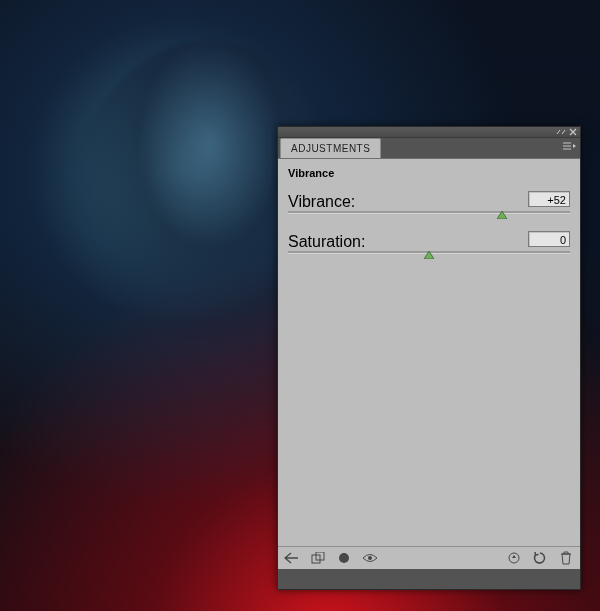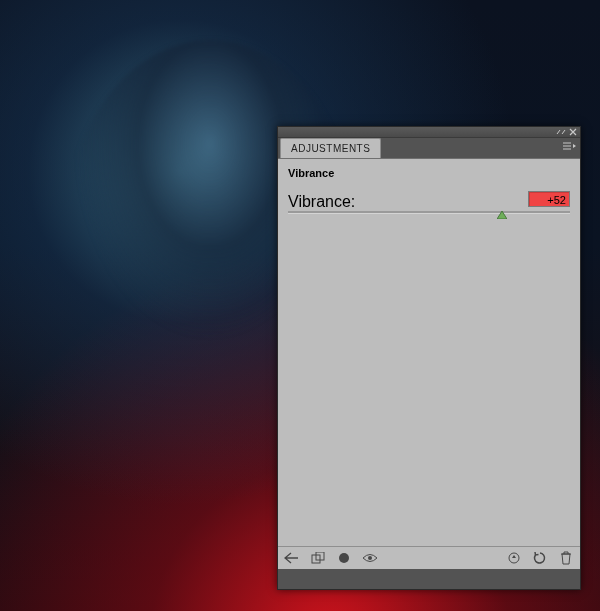--- a/index.html
+++ b/index.html
@@ -20,21 +20,21 @@
   .panel-topbar{height:10px;background:linear-gradient(#5a5a5a,#4a4a4a);display:flex;justify-content:flex-end;align-items:center;border-bottom:1px solid #3a3a3a;}
   .topbar-icon{width:10px;height:8px;margin-right:2px;display:flex;align-items:center;justify-content:center;}
   .topbar-icon svg{display:block;}
   .tabbar{height:20px;background:#535353;display:flex;border-bottom:1px solid #6f6f6f;position:relative;}
   .tab{height:19px;padding:0 10px;background:#bdbdbd;border:1px solid #8a8a8a;border-bottom:none;display:flex;align-items:center;margin-left:2px;font-size:10px;letter-spacing:0.5px;color:#222;border-radius:2px 2px 0 0;}
   .panel-menu{position:absolute;right:4px;top:3px;width:14px;height:12px;}
   .panel-body{background:#bdbdbd;height:410px;padding:8px 10px 12px 10px;box-sizing:border-box;position:relative;}
   .panel-title{font-weight:bold;font-size:11px;margin-bottom:14px;}
   .row{position:relative;height:40px;}
   .row-label{font-size:16px;}
-  .row-input{position:absolute;right:0;top:-2px;width:42px;height:16px;background:#ef4444;border:1px solid #7a7a7a;box-shadow:inset 1px 1px 0 rgba(0,0,0,0.15);font-size:11px;text-align:right;padding:0 3px;box-sizing:border-box;line-height:16px;}
+  .row-input{position:absolute;right:0;top:-2px;width:42px;height:16px;background:#e5e5e5;border:1px solid #7a7a7a;box-shadow:inset 1px 1px 0 rgba(0,0,0,0.15);font-size:11px;text-align:right;padding:0 3px;box-sizing:border-box;line-height:16px;}
   .slider-track{position:absolute;left:0;right:0;top:18px;height:2px;background:#9a9a9a;border-bottom:1px solid #d4d4d4;}
   .slider-thumb{position:absolute;top:18px;width:10px;height:8px;transform:translateX(-50%);}
   .slider-thumb svg{display:block;}
   .panel-footer{position:absolute;left:0;right:0;bottom:0;height:22px;background:#bdbdbd;border-top:1px solid #8f8f8f;display:flex;align-items:center;padding:0 6px;}
   .footer-left{display:flex;gap:10px;align-items:center;}
   .footer-right{margin-left:auto;display:flex;gap:10px;align-items:center;}
   .ficon{width:16px;height:16px;display:flex;align-items:center;justify-content:center;opacity:0.85;}
   .ficon svg{display:block;}
 </style>
 </head>
@@ -77,20 +77,30 @@
         <span class="row-label">Vibrance:</span>
         <div class="row-input">+52</div>
         <div class="slider-track"></div>
         <div class="slider-thumb" style="left:76%;">
           <svg width="10" height="8" viewBox="0 0 10 8">
               <path d="M5 0 L10 8 L0 8 Z" fill="#6fae5a" stroke="#3a6a30" stroke-width="0.8"></path>
             </svg>
         </div>
       </div>
 
+      <div class="row">
+        <span class="row-label">Saturation:</span>
+        <div class="row-input">0</div>
+        <div class="slider-track"></div>
+        <div class="slider-thumb" style="left:50%;">
+          <svg width="10" height="8" viewBox="0 0 10 8">
+              <path d="M5 0 L10 8 L0 8 Z" fill="#6fae5a" stroke="#3a6a30" stroke-width="0.8"></path>
+            </svg>
+        </div>
+      </div>
 
       <div class="panel-footer">
         <div class="footer-left">
           <div class="ficon">
             <svg width="16" height="12" viewBox="0 0 16 12">
                 <path d="M7 1 L1 6 L7 11 M1 6 H14" stroke="#333" stroke-width="1.3" fill="none"></path>
               </svg>
           </div>
           <div class="ficon">
             <svg width="14" height="12" viewBox="0 0 14 12">

